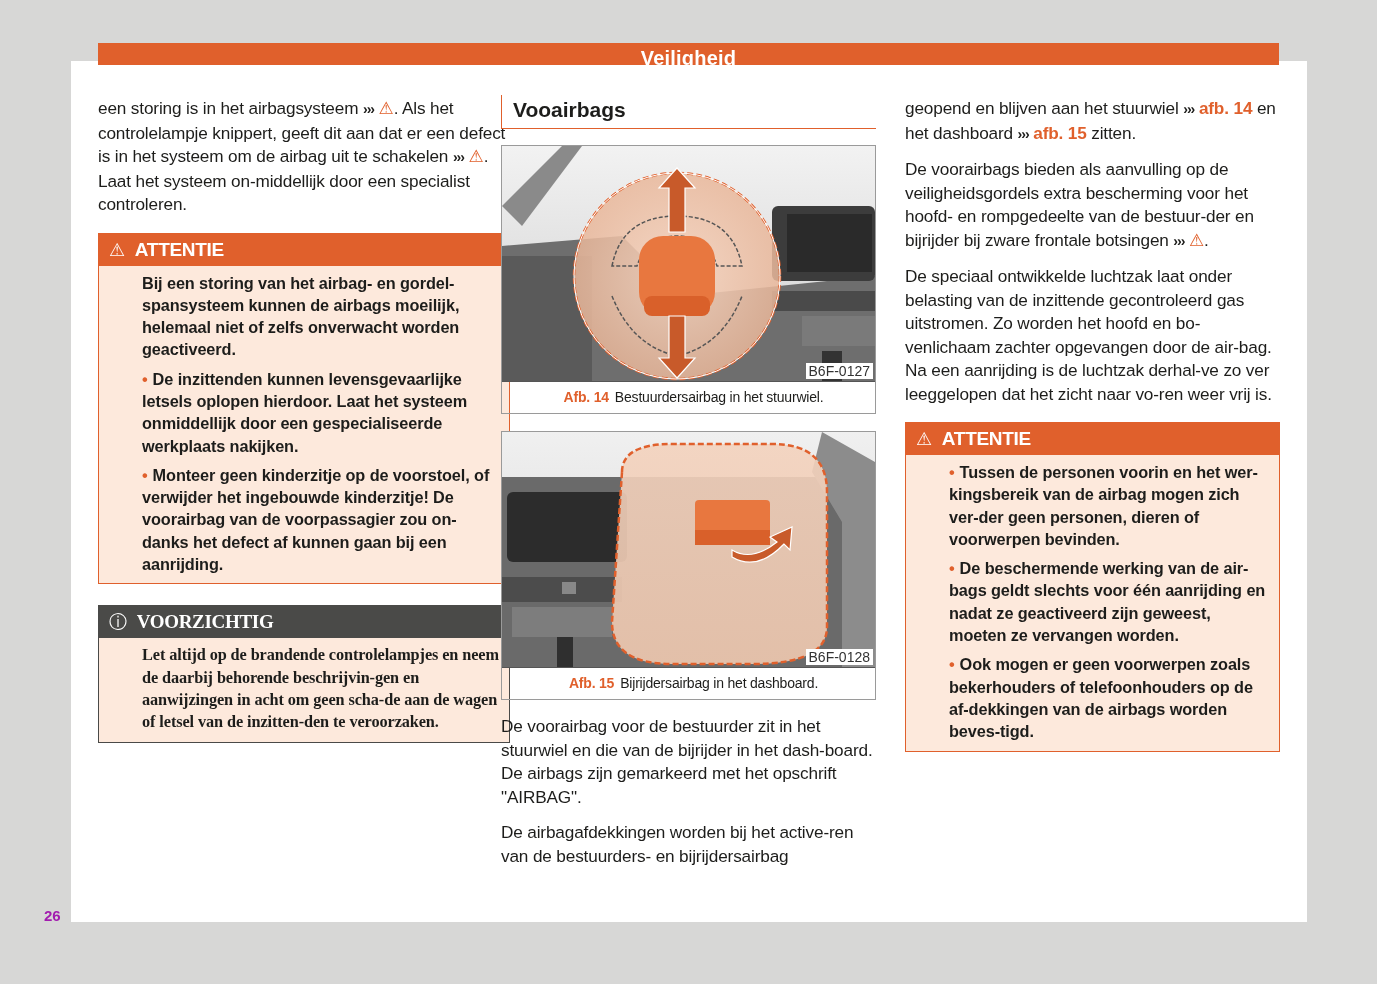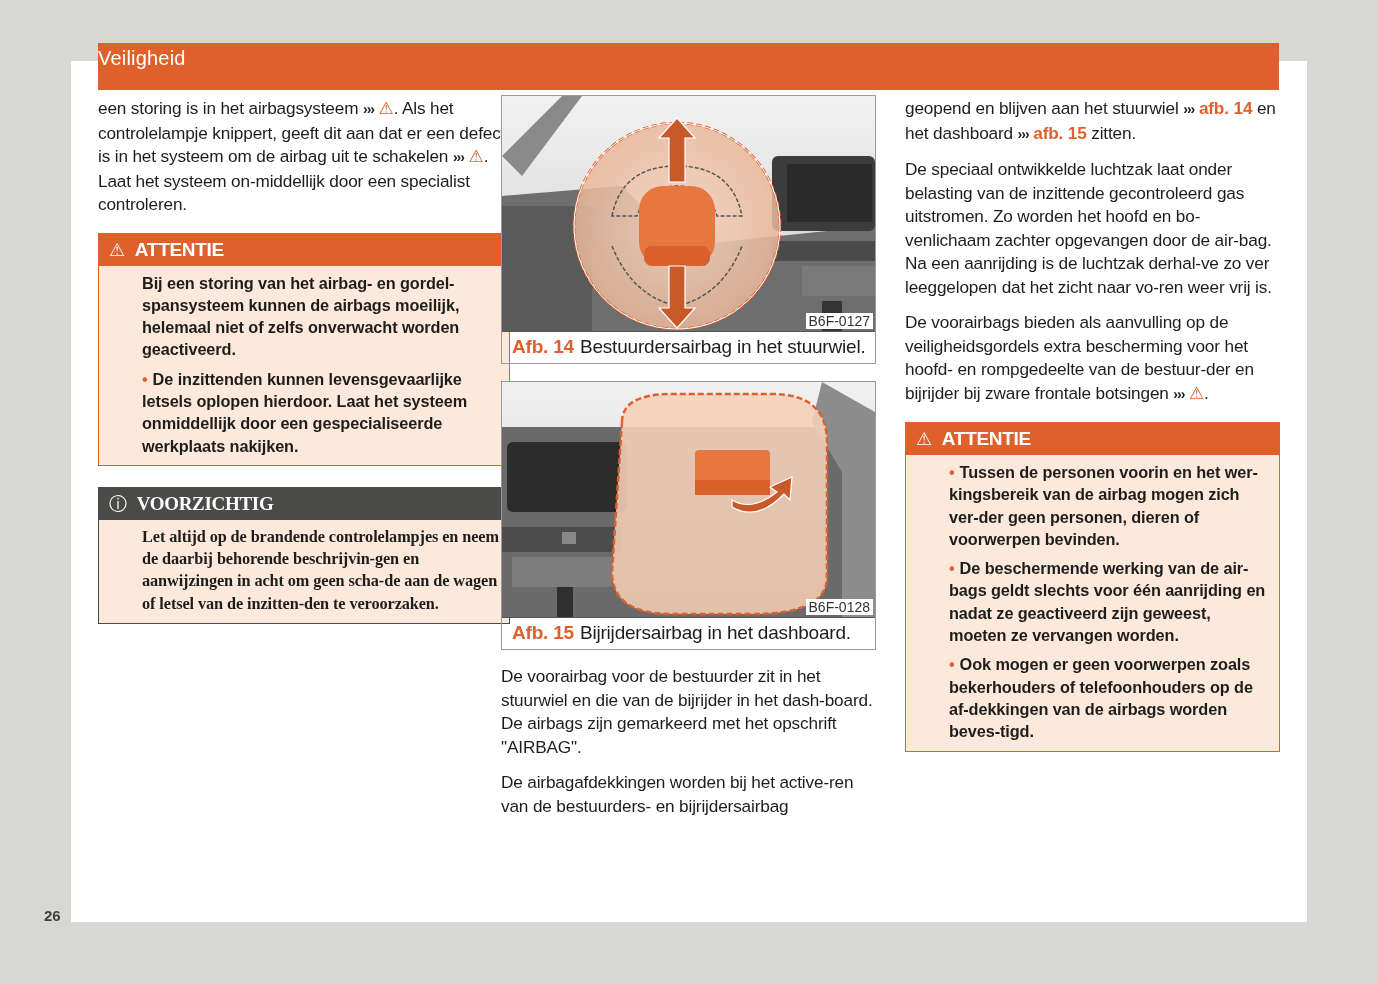--- a/index.html
+++ b/index.html
@@ -1,21 +1,21 @@
 <!DOCTYPE html>
 <html><head>
 <meta charset="utf-8">
 <style>
   * { box-sizing: border-box; margin: 0; padding: 0; }
   html, body { width: 1377px; height: 984px; background: #d7d7d6; overflow: hidden; }
   body { position: relative; font-family: "Liberation Sans", sans-serif; color: #1d1d1b; }
   .page { position: absolute; left: 71px; top: 61px; width: 1236px; height: 861px; background: #ffffff; }
-  .header-bar { position: absolute; left: 98px; top: 43px; width: 1181px; height: 47px; background: #e0602c;
-    color: #fff; font-weight: normal; font-size: 20px; text-align: left; line-height: 31px; letter-spacing: 0.2px; }
-  .page-number { position: absolute; left: 44px; top: 907px; font-size: 15px; font-weight: bold; color: #404040; }
+  .header-bar { position: absolute; left: 98px; top: 43px; width: 1181px; height: 22px; background: #e0602c;
+    color: #fff; font-weight: bold; font-size: 20px; text-align: center; line-height: 31px; letter-spacing: 0.2px; }
+  .page-number { position: absolute; left: 44px; top: 907px; font-size: 15px; font-weight: bold; color: #a21caf; }
 
   .col { position: absolute; top: 97px; }
   .col1 { left: 98px; width: 412px; }
   .col2 { left: 501px; width: 375px; }
   .col3 { left: 905px; width: 375px; }
 
   p.body { font-size: 17.2px; line-height: 23.5px; margin-bottom: 12px; letter-spacing: -0.15px; }
   .ref-arrow { font-weight: bold; font-size: 14px; letter-spacing: -1px; }
   .warn-tri { color: #e0602c; font-size: 17px; }
   .xref { color: #e0602c; font-weight: bold; }
@@ -32,55 +32,57 @@
   .box.gray .box-head { background: #4a4a48; }
 
   .section-title { font-size: 21px; font-weight: bold; padding-left: 11px; border-left: 1.5px solid #e0602c;
     border-bottom: 1.5px solid #e0602c; height: 34px; line-height: 30px; margin-bottom: 16px; }
 
   .figure { border: 1.2px solid #9a9a9a; width: 375px; margin-bottom: 17px; }
   .figure .fig-img { position: relative; height: 236px; overflow: hidden; border-bottom: 1px solid #555; }
   .figure .fig-img svg { display: block; }
   .figure .fig-code { position: absolute; right: 2px; bottom: 2px; background: #fff; font-size: 14px;
     padding: 0 3px; color: #333; font-family: "Liberation Sans", sans-serif; }
-  .figure .fig-caption { height: 31px; line-height: 30px; padding-left: 10px; font-size: 19px; letter-spacing: -0.2px; }
+  .figure .fig-caption { height: 31px; line-height: 30px; padding-left: 10px; font-size: 14px; letter-spacing: -0.2px; text-align: center; }
   .figure .fig-caption .fig-label { color: #e0602c; font-weight: bold; margin-right: 6px; }
 </style>
 </head>
 <body>
 
 <div class="page"></div>
 <div class="header-bar">Veiligheid</div>
 
 <div class="col col1">
   <p class="body">
     <span>een storing is in het airbagsysteem </span><span class="ref-arrow">›››</span>&nbsp;<span class="warn-tri">⚠</span><span>. Als het controlelampje knippert, geeft dit aan dat er een defect is in het systeem om de airbag uit te schakelen </span><span class="ref-arrow">›››</span>&nbsp;<span class="warn-tri">⚠</span><span>. Laat het systeem on-middellijk door een specialist controleren.</span>
   </p>
 
   <div class="box" style="margin-top:16px;">
     <div class="box-head">
       <span class="hicon">⚠</span><span>ATTENTIE</span>
     </div>
     <div class="box-body">
       <p>Bij een storing van het airbag- en gordel-spansysteem kunnen de airbags moeilijk, helemaal niet of zelfs onverwacht worden geactiveerd.</p>
       <p><span class="bullet">•</span><span>De inzittenden kunnen levensgevaarlijke letsels oplopen hierdoor. Laat het systeem onmiddellijk door een gespecialiseerde werkplaats nakijken.</span></p>
+      <p><span class="bullet">•</span><span>Monteer geen kinderzitje op de voorstoel, of verwijder het ingebouwde kinderzitje! De voorairbag van de voorpassagier zou on-danks het defect af kunnen gaan bij een aanrijding.</span></p>
     </div>
   </div>
 
   <div class="box gray" style="margin-top:21px;">
     <div class="box-head">
       <span class="hicon">ⓘ</span><span>VOORZICHTIG</span>
     </div>
     <div class="box-body">
       <p>Let altijd op de brandende controlelampjes en neem de daarbij behorende beschrijvin-gen en aanwijzingen in acht om geen scha-de aan de wagen of letsel van de inzitten-den te veroorzaken.</p>
     </div>
   </div>
 </div>
 
 <div class="col col2" style="top:95px;">
+  <div class="section-title">Vooairbags</div>
 
   <div class="figure">
     <div class="fig-img">
       <svg width="373" height="236" viewBox="0 0 373 236">
         <defs>
           <linearGradient id="sky1" x1="0" y1="0" x2="0" y2="1">
               <stop offset="0" stop-color="#f2f2f2"></stop>
               <stop offset="1" stop-color="#cfcfcf"></stop>
             </linearGradient>
           <radialGradient id="bag1" cx="0.5" cy="0.5" r="0.5">
@@ -147,24 +149,24 @@
   </div>
 
   <p class="body" style="margin-top:-2px;">De voorairbag voor de bestuurder zit in het stuurwiel en die van de bijrijder in het dash-board. De airbags zijn gemarkeerd met het opschrift "AIRBAG".</p>
   <p class="body">De airbagafdekkingen worden bij het active-ren van de bestuurders- en bijrijdersairbag</p>
 </div>
 
 <div class="col col3">
   <p class="body">
     <span>geopend en blijven aan het stuurwiel </span><span class="ref-arrow">›››</span>&nbsp;<span class="xref">afb. 14</span><span> en het dashboard </span><span class="ref-arrow">›››</span>&nbsp;<span class="xref">afb. 15</span><span> zitten.</span>
   </p>
-  <p class="body">De speciaal ontwikkelde luchtzak laat onder belasting van de inzittende gecontroleerd gas uitstromen. Zo worden het hoofd en bo-venlichaam zachter opgevangen door de air-bag. Na een aanrijding is de luchtzak derhal-ve zo ver leeggelopen dat het zicht naar vo-ren weer vrij is.</p>
   <p class="body">
     <span>De voorairbags bieden als aanvulling op de veiligheidsgordels extra bescherming voor het hoofd- en rompgedeelte van de bestuur-der en bijrijder bij zware frontale botsingen </span><span class="ref-arrow">›››</span>&nbsp;<span class="warn-tri">⚠</span><span>.</span>
   </p>
+  <p class="body">De speciaal ontwikkelde luchtzak laat onder belasting van de inzittende gecontroleerd gas uitstromen. Zo worden het hoofd en bo-venlichaam zachter opgevangen door de air-bag. Na een aanrijding is de luchtzak derhal-ve zo ver leeggelopen dat het zicht naar vo-ren weer vrij is.</p>
 
   <div class="box" style="margin-top:16px;">
     <div class="box-head">
       <span class="hicon">⚠</span><span>ATTENTIE</span>
     </div>
     <div class="box-body">
       <p><span class="bullet">•</span><span>Tussen de personen voorin en het wer-kingsbereik van de airbag mogen zich ver-der geen personen, dieren of voorwerpen bevinden.</span></p>
       <p><span class="bullet">•</span><span>De beschermende werking van de air-bags geldt slechts voor één aanrijding en nadat ze geactiveerd zijn geweest, moeten ze vervangen worden.</span></p>
       <p><span class="bullet">•</span><span>Ook mogen er geen voorwerpen zoals bekerhouders of telefoonhouders op de af-dekkingen van de airbags worden beves-tigd.</span></p>
     </div>

